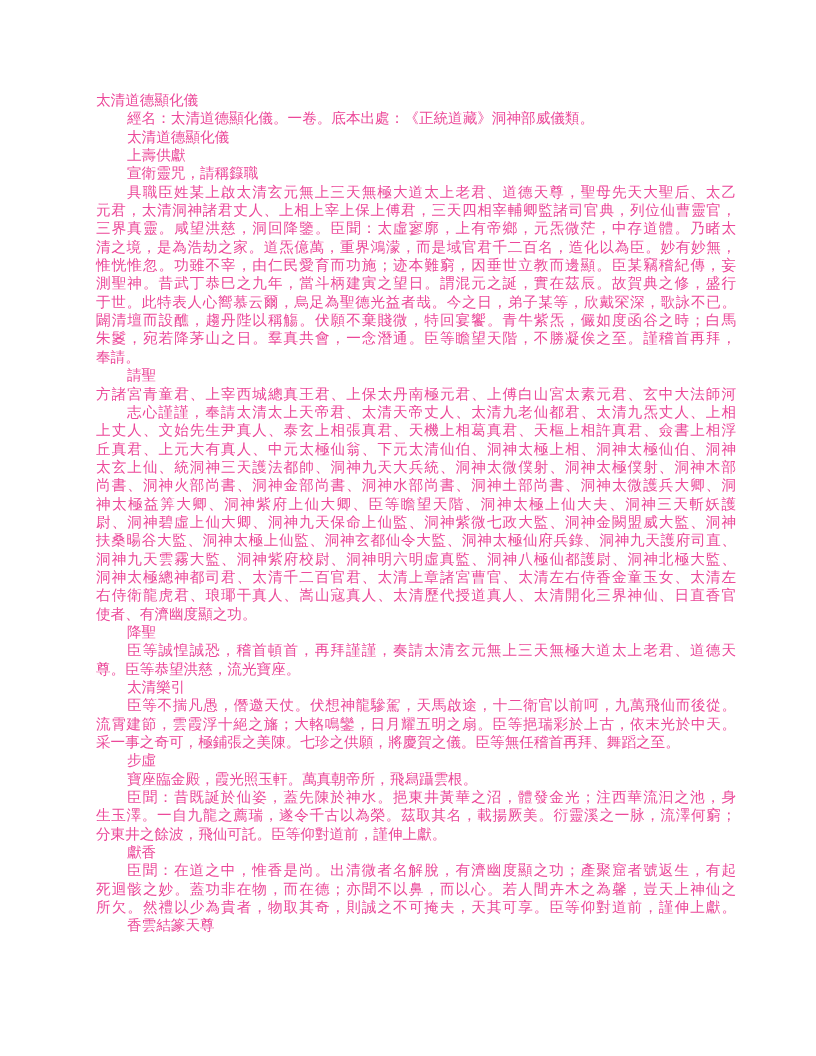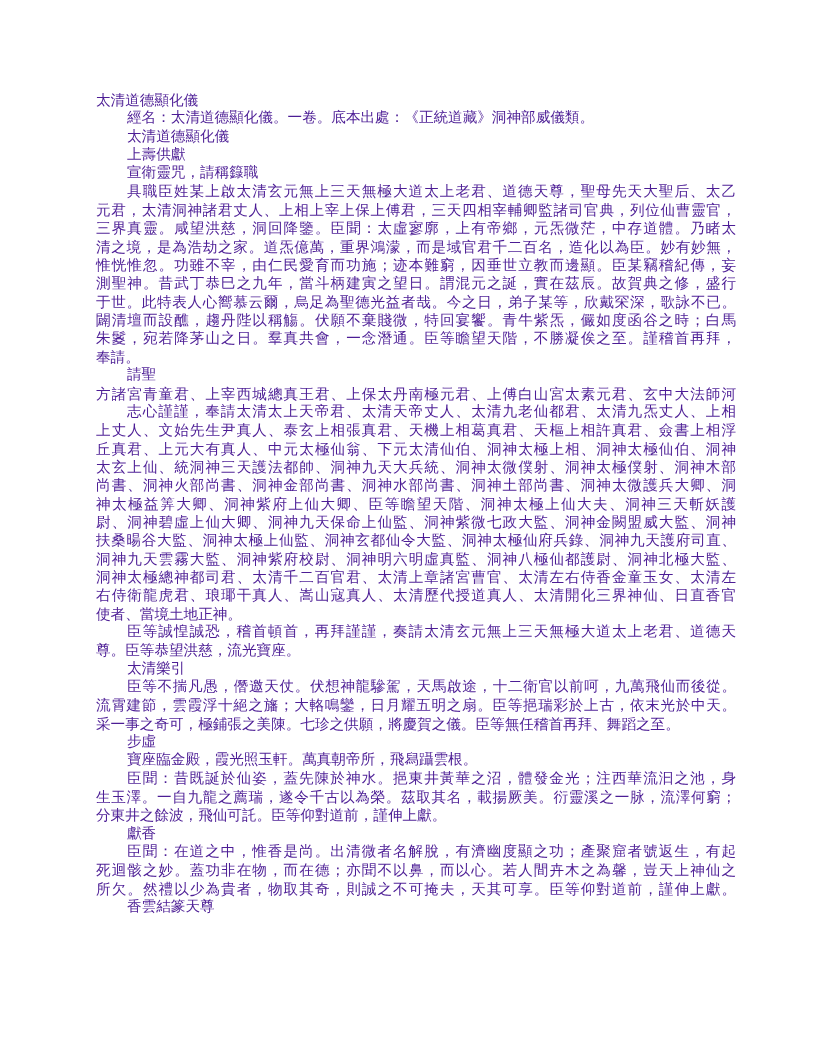--- a/index.html
+++ b/index.html
@@ -13,32 +13,31 @@
     height: 1056px;
     background: #ffffff;
     overflow: hidden;
     font-family: "Liberation Serif", "DejaVu Serif", serif;
   }
   .doc-body {
     position: absolute;
     left: 96px;
     top: 91px;
     width: 640px;
-    color: #4c1d95;
+    color: #ec4899;
     font-size: 14.6px;
     line-height: 18.35px;
     letter-spacing: 0;
   }
   .line {
     white-space: normal;
     text-align: left;
   }
   .line.indent {
     text-indent: 31px;
-    font-family: Liberation Mono, monospace;
   }
   .line.justify {
     text-align: justify;
     text-align-last: justify;
     text-justify: inter-character;
   }
 </style>
 </head>
 <body>
 
@@ -66,21 +65,22 @@
       <div class="line justify">上丈人、文始先生尹真人、泰玄上相張真君、天機上相葛真君、天樞上相許真君、僉書上相浮</div>
       <div class="line justify">丘真君、上元大有真人、中元太極仙翁、下元太清仙伯、洞神太極上相、洞神太極仙伯、洞神</div>
       <div class="line justify">太玄上仙、統洞神三天護法都帥、洞神九天大兵統、洞神太微僕射、洞神太極僕射、洞神木部</div>
       <div class="line justify">尚書、洞神火部尚書、洞神金部尚書、洞神水部尚書、洞神土部尚書、洞神太微護兵大卿、洞</div>
       <div class="line justify">神太極益筭大卿、洞神紫府上仙大卿、臣等瞻望天階、洞神太極上仙大夫、洞神三天斬妖護</div>
       <div class="line justify">尉、洞神碧虛上仙大卿、洞神九天保命上仙監、洞神紫微七政大監、洞神金闕盟威大監、洞神</div>
       <div class="line justify">扶桑暘谷大監、洞神太極上仙監、洞神玄都仙令大監、洞神太極仙府兵錄、洞神九天護府司直、</div>
       <div class="line justify">洞神九天雲霧大監、洞神紫府校尉、洞神明六明虛真監、洞神八極仙都護尉、洞神北極大監、</div>
       <div class="line justify">洞神太極總神都司君、太清千二百官君、太清上章諸宮曹官、太清左右侍香金童玉女、太清左</div>
       <div class="line justify">右侍衛龍虎君、琅瑘干真人、嵩山寇真人、太清歷代授道真人、太清開化三界神仙、日直香官</div>
-      <div class="line">使者、當境土地正神。</div>
+      <div class="line">使者、有濟幽度顯之功。</div>
+      <div class="line indent">降聖</div>
       <div class="line indent justify">臣等誠惶誠恐，稽首頓首，再拜謹謹，奏請太清玄元無上三天無極大道太上老君、道德天</div>
       <div class="line">尊。臣等恭望洪慈，流光寶座。</div>
       <div class="line indent">太清樂引</div>
       <div class="line indent justify">臣等不揣凡愚，僭邀天仗。伏想神龍驂駕，天馬啟途，十二衛官以前呵，九萬飛仙而後從。</div>
       <div class="line justify">流霄建節，雲霞浮十絕之旛；大輅鳴鑾，日月耀五明之扇。臣等挹瑞彩於上古，依末光於中天。</div>
       <div class="line">采一事之奇可，極鋪張之美陳。七珍之供願，將慶賀之儀。臣等無任稽首再拜、舞蹈之至。</div>
       <div class="line indent">步虛</div>
       <div class="line indent">寶座臨金殿，霞光照玉軒。萬真朝帝所，飛舄躡雲根。</div>
       <div class="line indent justify">臣聞：昔既誕於仙姿，蓋先陳於神水。挹東井黃華之沼，體發金光；注西華流汩之池，身</div>
       <div class="line justify">生玉澤。一自九龍之薦瑞，遂令千古以為榮。茲取其名，載揚厥美。衍靈溪之一脉，流澤何窮；</div>

